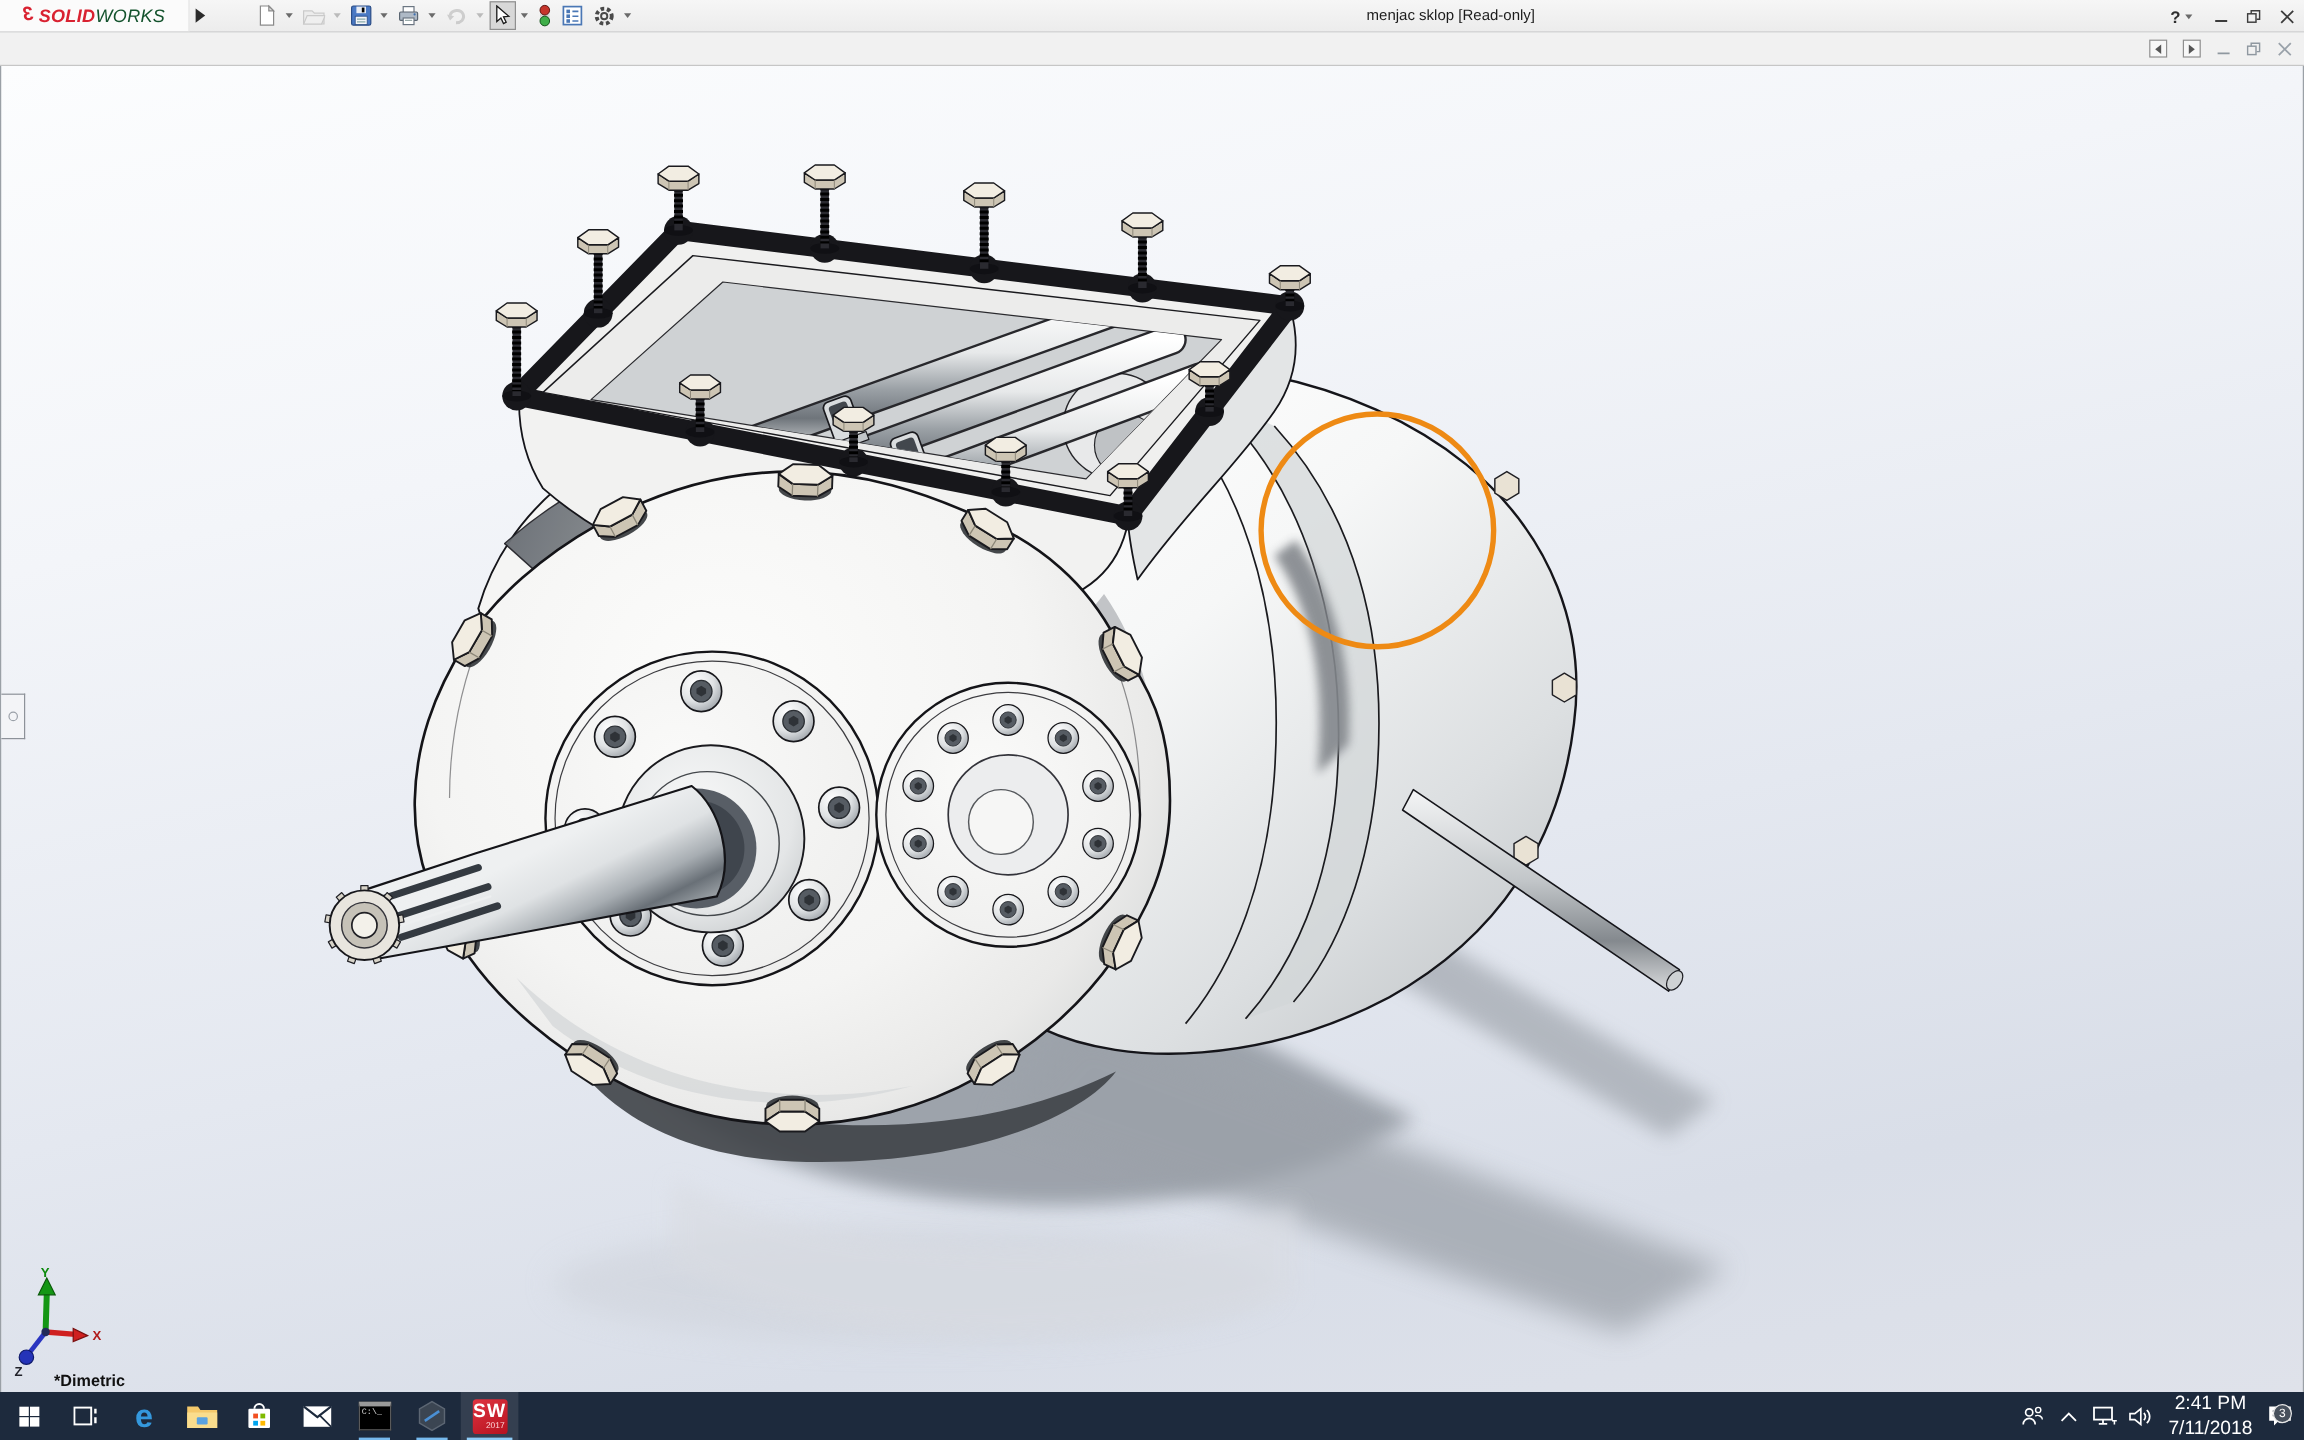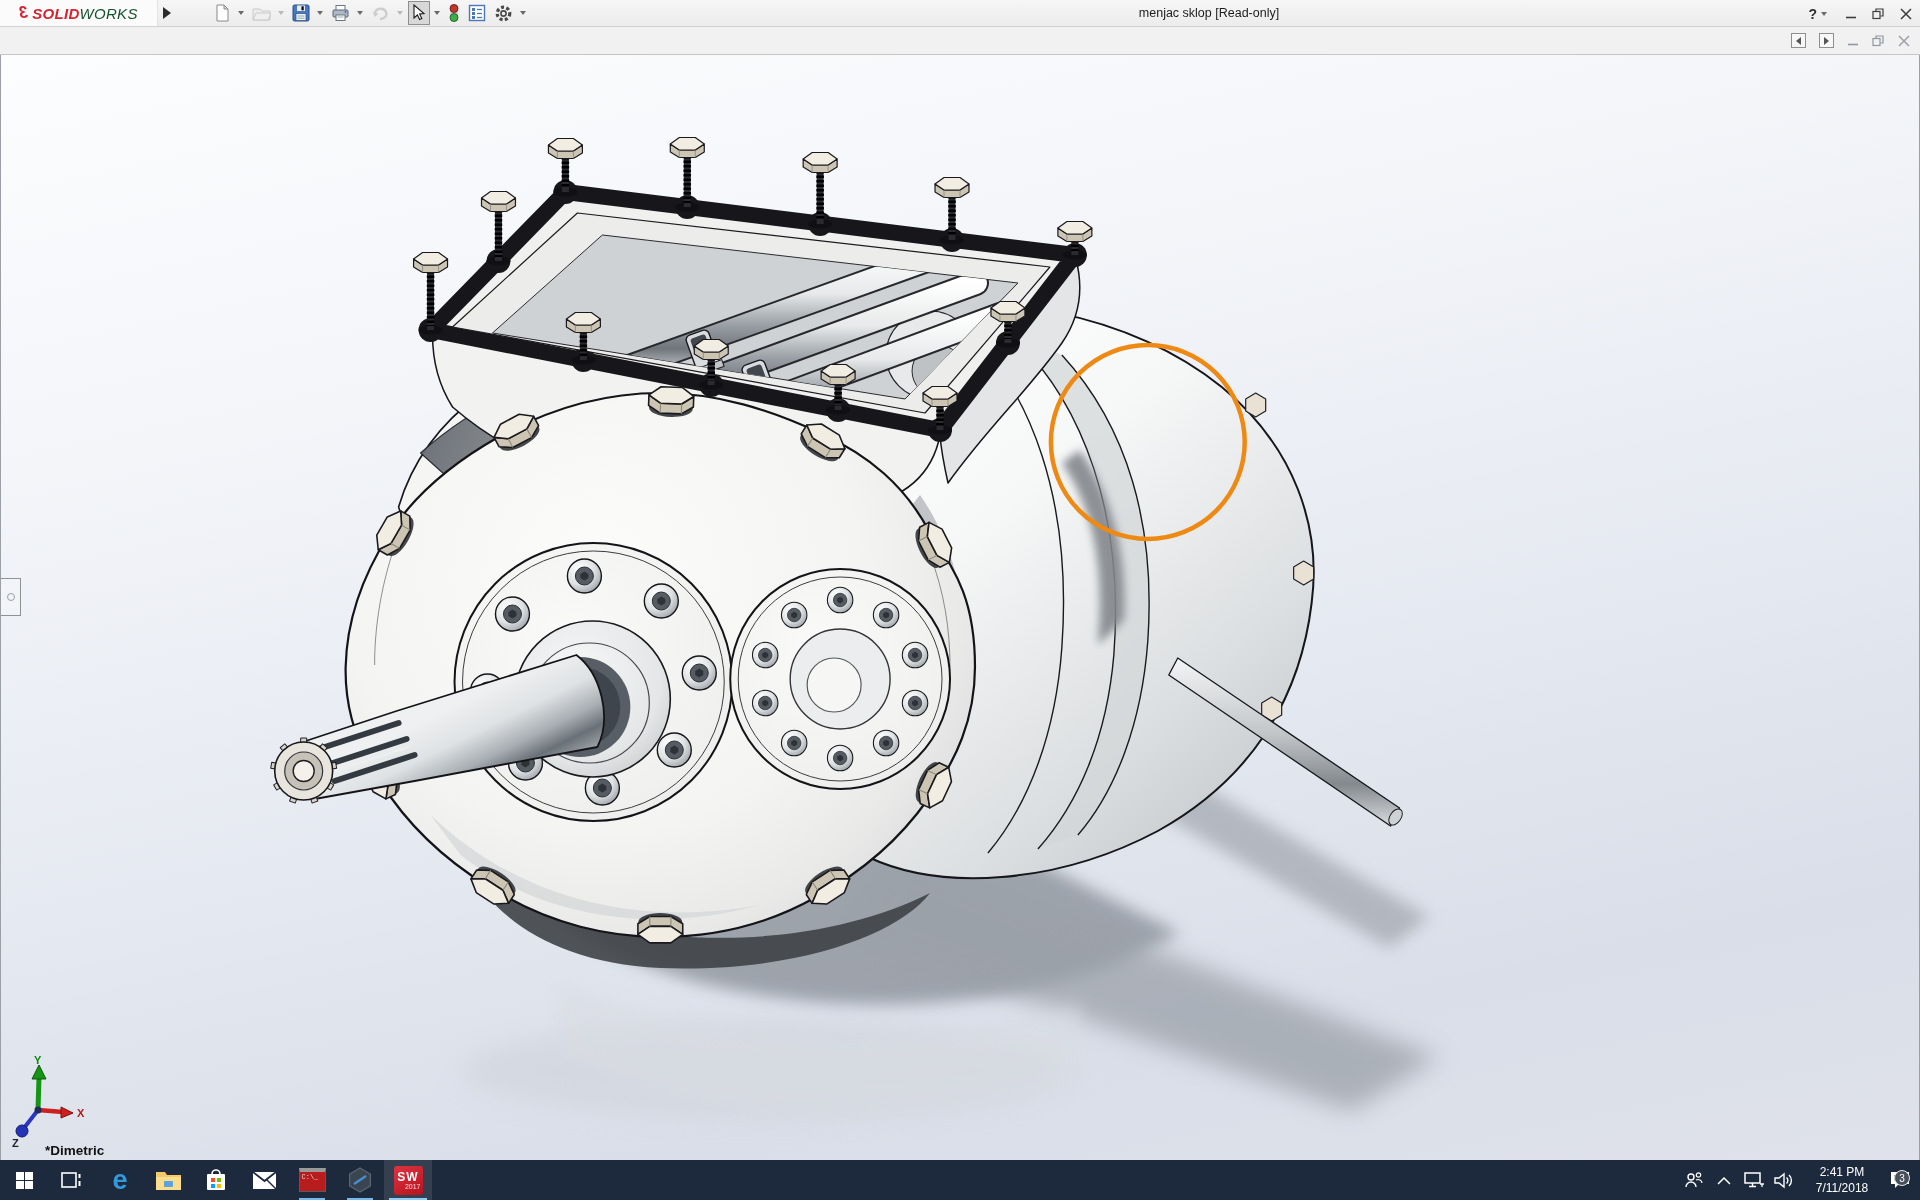--- a/index.html
+++ b/index.html
@@ -45,29 +45,29 @@
   
   .taskbar { height:40px; flex:0 0 40px; background:#1d2a3d; display:flex; align-items:stretch; color:#fff; }
   .tb-btn { width:48px; display:flex; align-items:center; justify-content:center; position:relative; cursor:pointer; }
   .searchbox { width:346px; background:#f3f4f5; display:flex; align-items:center; gap:12px; padding:0 12px; cursor:text; }
   .searchbox .ph { font-size:15px; color:#4f4f4f; flex:1; }
   .runline { position:absolute; bottom:0; left:11px; right:11px; height:2.5px; background:#76b9ed; }
   .tb-btn.active { background:rgba(255,255,255,.10); }
   .tb-btn.active .runline { left:5px; right:5px; background:#8ecbf5; }
   .tray { margin-left:auto; display:flex; align-items:center; }
   .tray .tb-btn { width:30px; }
-  .clock { width:86px; text-align:center; font-size:12px; line-height:1.3; cursor:default; padding-top:1px; }
+  .clock { width:86px; text-align:center; font-size:16px; line-height:1.3; cursor:default; padding-top:1px; }
   .action { width:44px; position:relative; }
   .badge { position:absolute; right:5px; bottom:4px; min-width:16px; height:16px; border-radius:8px; background:#47505c; border:1px solid #e8e8e8; color:#fff; font-size:10px; display:flex; align-items:center; justify-content:center; }
   .show-desktop { width:5px; border-left:1px solid rgba(255,255,255,.28); cursor:pointer; }
   .edge-e { font-size:27px; font-weight:700; color:#3498dd; line-height:1; }
   .sw-icon { width:29px; height:29px; background:linear-gradient(150deg,#e03340,#b5121f); border-radius:3px; display:flex; flex-direction:column; align-items:center; justify-content:center; }
-  .sw-icon .sw { color:#fff; font-weight:700; font-size:12px; letter-spacing:1px; line-height:1; }
+  .sw-icon .sw { color:#fff; font-weight:700; font-size:16px; letter-spacing:1px; line-height:1; }
   .sw-icon .yr { color:#ffd9dc; font-size:7px; line-height:1; align-self:flex-end; margin-right:2px; }
-  .cmd-icon { width:27px; height:24px; background:#b91c1c; border:1px solid #5a5a5a; border-top:4px solid #9a9a9a; font-family:"Liberation Mono",monospace; font-size:7px; color:#dcdcdc; padding:1px 2px; }
+  .cmd-icon { width:27px; height:24px; background:#000000; border:1px solid #5a5a5a; border-top:4px solid #9a9a9a; font-family:"Liberation Mono",monospace; font-size:7px; color:#dcdcdc; padding:1px 2px; }
 </style>
 </head>
 <body>
 
 <div class="screen">
 
   <div class="titlebar">
     <div class="logo-box">
       <span class="ds-mark">3</span>
       <span class="brand"><b>SOLID</b><span class="lt">WORKS</span></span>

